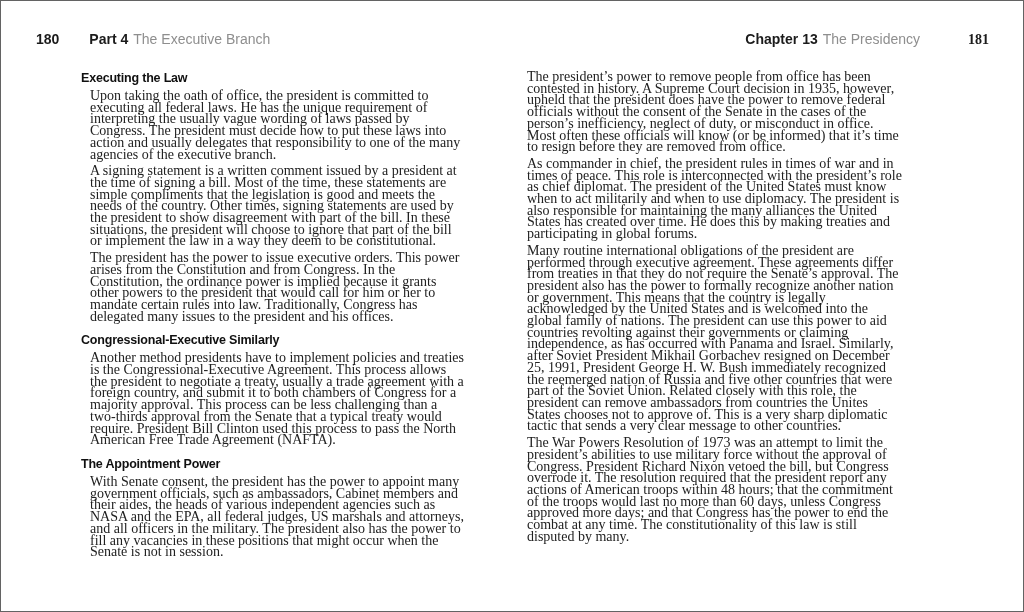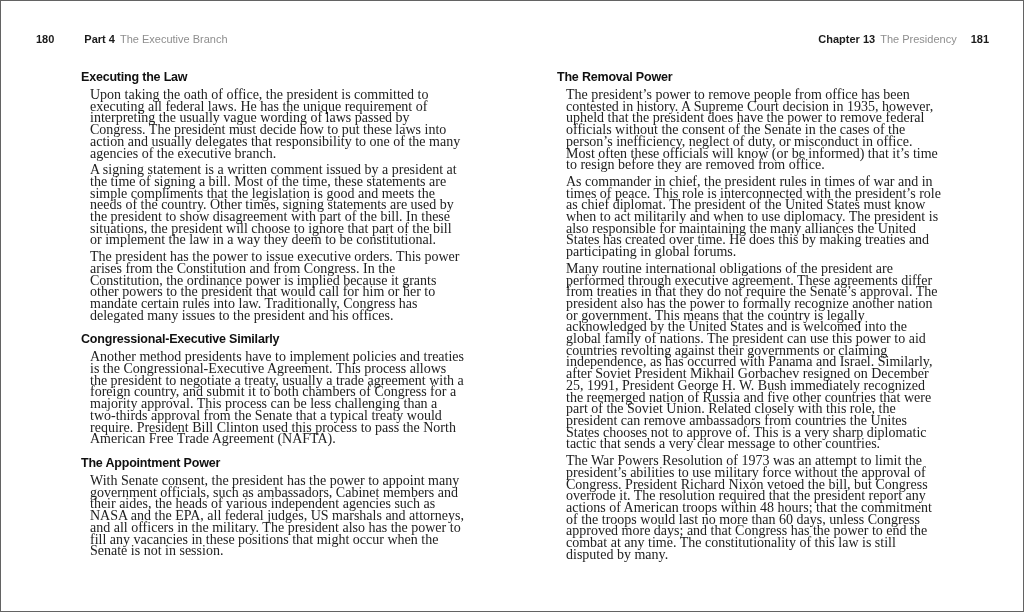--- a/index.html
+++ b/index.html
@@ -13,36 +13,36 @@
     font-family: "Liberation Sans", sans-serif;
   }
   .spread { width: 100%; height: 100%; }
 
   
   .running-head {
     display: flex;
     justify-content: space-between;
     align-items: baseline;
     padding: 33px 34px 0 35px;
-    font-size: 11px;
+    font-size: 14px;
     line-height: 10px;
     color: #1b1b1b;
   }
   .rh-group { display: flex; align-items: baseline; white-space: nowrap; }
   .rh-pagenum { font-weight: bold; color: #1b1b1b; }
   .rh-left .rh-pagenum { margin-right: 30px; }
-  .rh-right .rh-pagenum { margin-left: 14px; }
+  .rh-right .rh-pagenum { margin-left: 48px; font-family: Liberation Serif, serif; }
   .rh-label { font-weight: bold; color: #1b1b1b; margin-right: 5px; }
   .rh-title { color: #8e8e8e; }
 
   
   .columns {
     display: flex;
     padding: 26px 54px 0 80px;
-    gap: 92px;
+    gap: 53px;
   }
   .col { width: 384px; flex: 0 0 384px; }
 
   .subhead {
     font-family: "Liberation Sans", sans-serif;
     font-weight: bold;
     font-size: 12.5px;
     line-height: 14px;
     letter-spacing: -0.2px;
     color: #101010;
@@ -96,21 +96,20 @@
       <p class="bodytext">The president has the power to issue executive orders. This power arises from the Constitution and from Congress. In the Constitution, the ordinance power is implied because it grants other powers to the president that would call for him or her to mandate certain rules into law. Traditionally, Congress has delegated many issues to the president and his offices.</p>
 
       <h3 class="subhead">Congressional-Executive Similarly</h3>
       <p class="bodytext">Another method presidents have to implement policies and treaties is the Congressional-Executive Agreement. This process allows the president to negotiate a treaty, usually a trade agreement with a foreign country, and submit it to both chambers of Congress for a majority approval. This process can be less challenging than a two-thirds approval from the Senate that a typical treaty would require. President Bill Clinton used this process to pass the North American Free Trade Agreement (NAFTA).</p>
 
       <h3 class="subhead">The Appointment Power</h3>
       <p class="bodytext">With Senate consent, the president has the power to appoint many government officials, such as ambassadors, Cabinet members and their aides, the heads of various independent agencies such as NASA and the EPA, all federal judges, US marshals and attorneys, and all officers in the military. The president also has the power to fill any vacancies in these positions that might occur when the Senate is not in session.</p>
     </section>
 
     <section class="col">
-      <h3 class="subhead">The Removal Power</h3>
       <p class="bodytext">The president’s power to remove people from office has been contested in history. A Supreme Court decision in 1935, however, upheld that the president does have the power to remove federal officials without the consent of the Senate in the cases of the person’s inefficiency, neglect of duty, or misconduct in office. Most often these officials will know (or be informed) that it’s time to resign before they are removed from office.</p>
 
       <p class="bodytext">As commander in chief, the president rules in times of war and in times of peace. This role is interconnected with the president’s role as chief diplomat. The president of the United States must know when to act militarily and when to use diplomacy. The president is also responsible for maintaining the many alliances the United States has created over time. He does this by making treaties and participating in global forums.</p>
       <p class="bodytext">Many routine international obligations of the president are performed through executive agreement. These agreements differ from treaties in that they do not require the Senate’s approval. The president also has the power to formally recognize another nation or government. This means that the country is legally acknowledged by the United States and is welcomed into the global family of nations. The president can use this power to aid countries revolting against their governments or claiming independence, as has occurred with Panama and Israel. Similarly, after Soviet President Mikhail Gorbachev resigned on December 25, 1991, President George H. W. Bush immediately recognized the reemerged nation of Russia and five other countries that were part of the Soviet Union. Related closely with this role, the president can remove ambassadors from countries the Unites States chooses not to approve of. This is a very sharp diplomatic tactic that sends a very clear message to other countries.</p>
       <p class="bodytext">The War Powers Resolution of 1973 was an attempt to limit the president’s abilities to use military force without the approval of Congress. President Richard Nixon vetoed the bill, but Congress overrode it. The resolution required that the president report any actions of American troops within 48 hours; that the commitment of the troops would last no more than 60 days, unless Congress approved more days; and that Congress has the power to end the combat at any time. The constitutionality of this law is still disputed by many.</p>
     </section>
 
   </main>
 </div>
 

